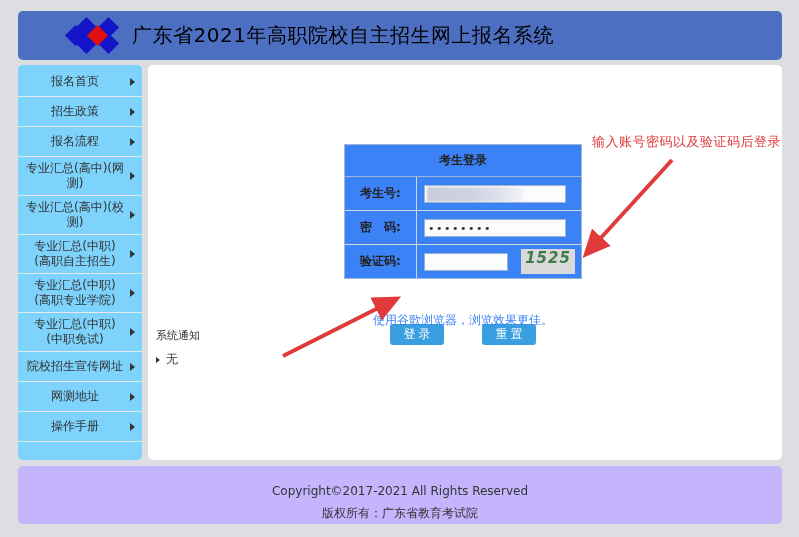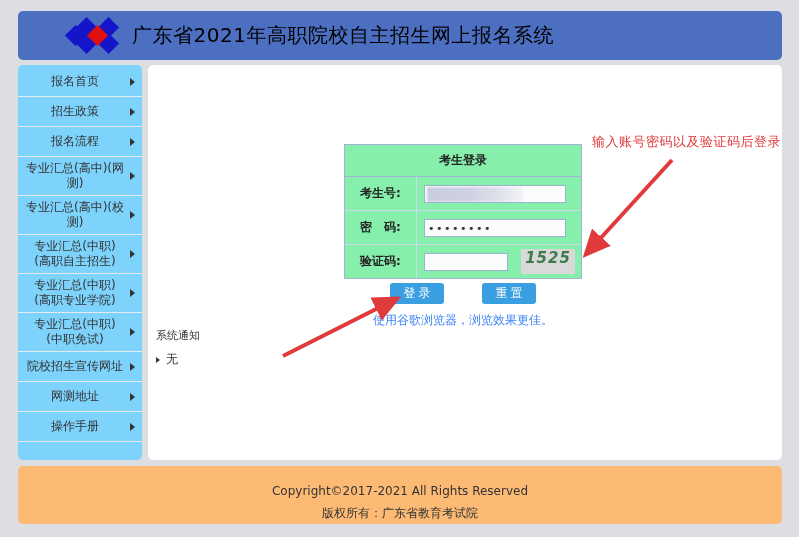--- a/index.html
+++ b/index.html
@@ -116,21 +116,21 @@
     box-sizing: border-box;
   }
 
   
   .login-box {
     position: absolute;
     left: 196px;
     top: 79px;
     width: 238px;
     border: 1px solid #9eb6d4;
-    background: #86efac;
+    background: #3b82f6;
     box-sizing: border-box;
   }
   .login-title {
     height: 31px;
     line-height: 31px;
     text-align: center;
     font-size: 12px;
     font-weight: bold;
     color: #222222;
     border-bottom: 1px solid #9eb6d4;
@@ -213,20 +213,21 @@
     height: 21px;
     background: #3a9fe0;
     color: #ffffff;
     border: none;
     border-radius: 3px;
     font-size: 12px;
     letter-spacing: 3px;
     text-indent: 3px;
     cursor: pointer;
     font-family: "DejaVu Sans", "Liberation Sans", sans-serif;
+    margin-top: 41px;
   }
   .tip {
     position: absolute;
     left: 196px;
     top: 247px;
     width: 238px;
     text-align: center;
     font-size: 12px;
     color: #3b82f6;
   }
@@ -249,21 +250,21 @@
     margin-right: 6px;
   }
 
   
   .footer {
     position: absolute;
     left: 18px;
     top: 466px;
     width: 764px;
     height: 58px;
-    background: #fdba74;
+    background: #c4b5fd;
     border-radius: 5px;
     text-align: center;
     box-sizing: border-box;
     padding-top: 14px;
     font-size: 12px;
     color: #333333;
     line-height: 22px;
   }
 
   

